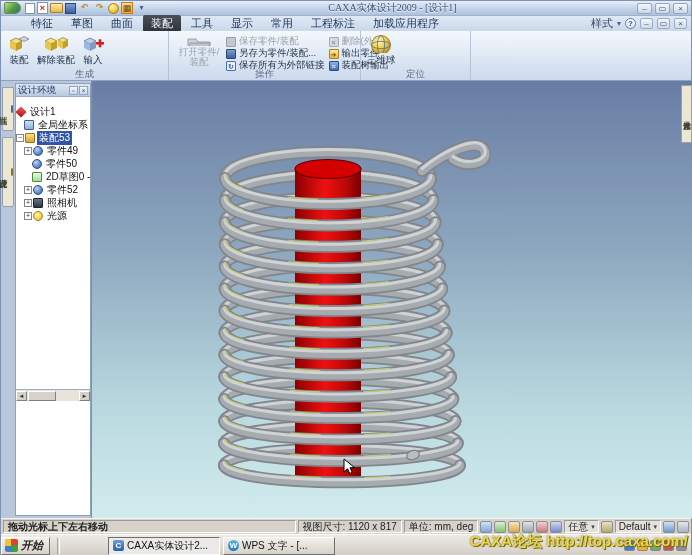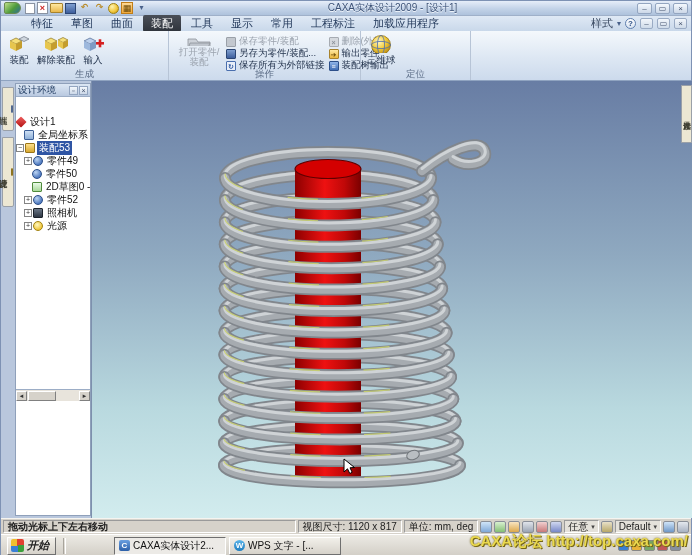--- a/index.html
+++ b/index.html
@@ -17,21 +17,21 @@
   .qat{display:flex;align-items:center;gap:2px;}
   .qico{width:13px;height:12px;font-size:9px;line-height:11px;text-align:center;color:#555;}
   .q-new{background:#fff;border:1px solid #8a93a2;width:10px;height:11px;}
   .q-close{background:#fff;border:1px solid #8a93a2;width:11px;color:#c22;font-weight:bold;}
   .q-open{background:linear-gradient(#ffe8a0,#e8b84d);border:1px solid #a8832c;width:13px;height:10px;border-radius:1px;}
   .q-save{background:linear-gradient(#7f9fd0,#3d5e9c);border:1px solid #2c4674;width:11px;height:11px;}
   .q-undo,.q-redo{color:#b98d2f;font-weight:bold;}
   .q-ball{width:11px;height:11px;border-radius:50%;background:radial-gradient(circle at 35% 30%,#fff3b0,#f0c63a 60%,#b98a12);border:1px solid #a2820f;}
   .q-active{background:linear-gradient(#ffd894,#f0a93c);border:1px solid #c07d18;width:12px;height:12px;color:#6b4a08;}
   .q-drop{color:#49618a;font-size:8px;}
-  .title-text{flex:1;text-align:center;font-size:10px;color:#3c5277;text-shadow:0 1px 0 #f4f8fd;}
+  .title-text{flex:1;text-align:center;font-size:10px;color:#3c5277;text-shadow:0 1px 0 #f4f8fd;font-family:Liberation Serif, serif;}
   .winbtns{display:flex;gap:3px;}
   .wbtn{width:15px;height:11px;font-size:8px;line-height:10px;text-align:center;color:#44536e;
     background:linear-gradient(#f4f8fd,#ccd8e8);border:1px solid #93a5c0;border-radius:2px;}
 
   
   .tabrow{position:absolute;left:0;top:15px;width:100%;height:15px;
     background:linear-gradient(var(--tabrow-top),var(--tabrow-bot));display:flex;align-items:center;padding-left:22px;}
   .mtab{padding:1px 8px;margin-right:2px;color:#243a5c;font-size:11px;cursor:default;}
   .mtab.active{background:linear-gradient(#4a4f58,#2e333b);color:#fff;border-radius:2px;}
   .tabrow-right{margin-left:auto;display:flex;align-items:center;gap:4px;padding-right:4px;color:#37475f;}
@@ -75,21 +75,21 @@
   .righttab{position:absolute;right:1px;top:4px;width:11px;height:58px;background:#ece7d3;border:1px solid #9aa0a8;
     writing-mode:vertical-rl;text-orientation:upright;font-size:8px;color:#3c3c30;text-align:center;padding-top:2px;}
 
   
   .treepanel{position:absolute;left:14px;top:2px;width:76px;height:433px;background:#fff;border:1px solid #8fa0ba;}
   .tphead{height:13px;background:linear-gradient(#dce7f4,#b9c9e0);display:flex;align-items:center;
     font-size:9.5px;color:#1f3a60;padding:0 2px;border-bottom:1px solid #9cadc6;}
   .tphead .sp{flex:1;}
   .tpbtn{width:9px;height:9px;font-size:7px;line-height:8px;text-align:center;color:#44536e;
     background:linear-gradient(#f4f8fd,#ccd8e8);border:1px solid #93a5c0;margin-left:1px;}
-  .tpbody{height:292px;overflow:hidden;padding-top:18px;}
+  .tpbody{height:292px;overflow:hidden;padding-top:8px;}
   .trow{display:flex;align-items:center;height:13px;font-size:10px;color:#111;white-space:nowrap;}
   .texp{width:8px;height:8px;border:1px solid #848484;background:#fff;font-size:7px;line-height:6px;
     text-align:center;color:#333;margin-right:1px;flex:0 0 auto;}
   .ticon{width:10px;height:10px;margin-right:2px;flex:0 0 auto;border-radius:1px;}
   .i-design{background:linear-gradient(135deg,#f06060,#b01010);transform:rotate(45deg) scale(.8);}
   .i-axes{background:linear-gradient(#cfe0f4,#8fb0d8);border:1px solid #3c5f96;}
   .i-asm{background:linear-gradient(#ffe08a,#d8a830);border:1px solid #9c7618;}
   .i-part{background:radial-gradient(circle at 35% 30%,#bcd4f2,#4f7ac0 70%);border:1px solid #2c4f8a;border-radius:50%;}
   .i-sketch{background:linear-gradient(#eafbe8,#a8d898);border:1px solid #4f8a3c;}
   .i-camera{background:linear-gradient(#6a7686,#2d3642);border:1px solid #1c222b;}
@@ -111,21 +111,21 @@
     border-top:1px solid #f5f4f0;display:flex;align-items:center;gap:2px;padding:0 2px;font-size:10px;color:#222;}
   .seg{border:1px solid;border-color:#9a9a9a #fff #fff #9a9a9a;padding:0 4px;height:13px;line-height:12px;white-space:nowrap;}
   .seg.hint{flex:1;font-weight:bold;}
   .stico{width:12px;height:12px;border-radius:2px;border:1px solid #8a8f98;}
   .dropbox{display:flex;align-items:center;gap:3px;border:1px solid;border-color:#9a9a9a #fff #fff #9a9a9a;
     height:13px;padding:0 3px;background:#e4e1da;white-space:nowrap;}
   .dropbox .arr{font-size:7px;color:#444;}
 
   
   .taskbar{position:absolute;left:0;top:533px;width:100%;height:22px;background:linear-gradient(#eceae4,#d2cec6);
-    border-top:1px solid #fff;display:flex;align-items:center;padding:0 6px;gap:3px;}
+    border-top:1px solid #fff;display:flex;align-items:center;padding:0 0;gap:3px;}
   .startbtn{display:flex;align-items:center;gap:3px;height:18px;padding:0 6px 0 3px;
     background:linear-gradient(#f2f0ea,#d6d2ca);border:1px solid;border-color:#fff #6f6f6f #6f6f6f #fff;
     font-size:11px;font-weight:bold;font-style:italic;color:#222;}
   .startflag{width:13px;height:13px;border-radius:2px;background:conic-gradient(#e04030 0 25%,#3aa03a 0 50%,#3a7fd5 0 75%,#f0c030 0);}
   .qlsep{width:3px;height:16px;border-left:1px solid #a8a49c;border-right:1px solid #fff;margin:0 4px;}
   .taskbtn{display:flex;align-items:center;gap:3px;height:18px;width:112px;padding:0 4px;font-size:10px;color:#111;
     background:linear-gradient(#f2f0ea,#d6d2ca);border:1px solid;border-color:#fff #6f6f6f #6f6f6f #fff;
     white-space:nowrap;overflow:hidden;}
   .taskbtn.active{background:#eceae6;border-color:#6f6f6f #fff #fff #6f6f6f;}
   .tico{width:11px;height:11px;flex:0 0 auto;border-radius:2px;font-size:8px;line-height:11px;text-align:center;color:#fff;font-weight:bold;}

